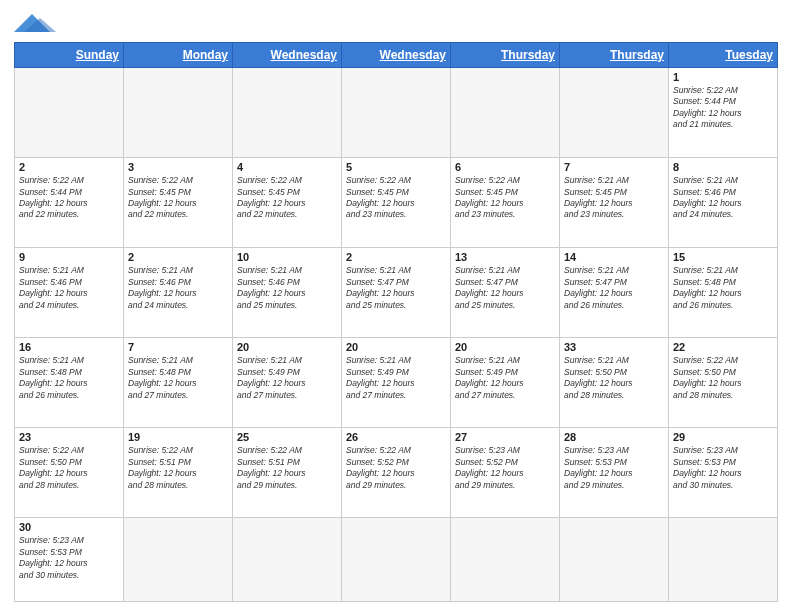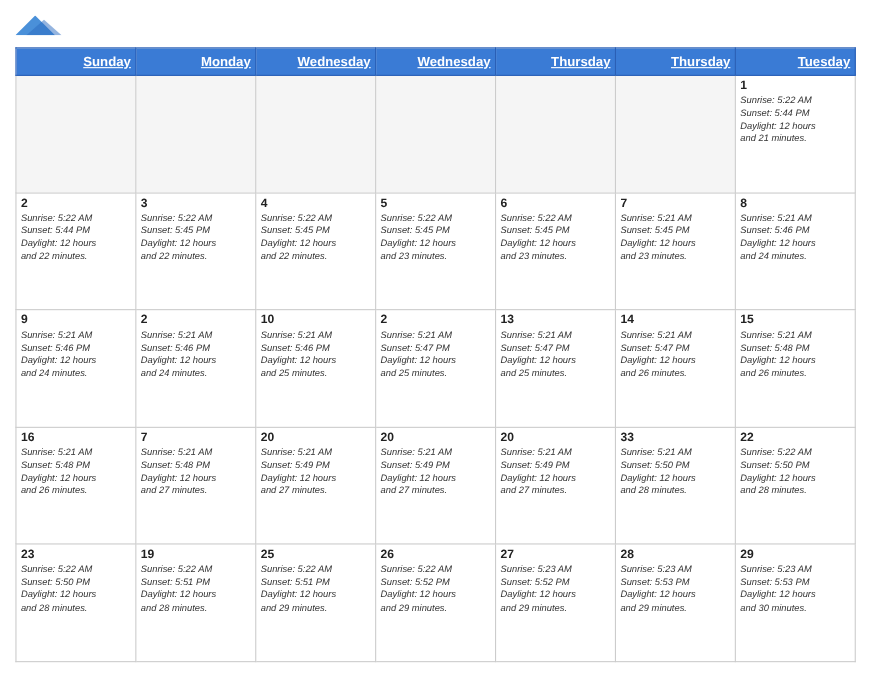--- a/index.html
+++ b/index.html
@@ -248,15 +248,27 @@
           </td>
           <td>
             <span class="day-number">28</span>
             <div class="cell-text">Sunrise: 5:23 AM<br>Sunset: 5:53 PM<br>Daylight: 12 hours<br>and 29 minutes.</div>
           </td>
           <td>
             <span class="day-number">29</span>
             <div class="cell-text">Sunrise: 5:23 AM<br>Sunset: 5:53 PM<br>Daylight: 12 hours<br>and 30 minutes.</div>
           </td>
         </tr>
+        <tr>
+          <td class="last-row">
+            <span class="day-number">30</span>
+            <div class="cell-text">Sunrise: 5:23 AM<br>Sunset: 5:53 PM<br>Daylight: 12 hours<br>and 30 minutes.</div>
+          </td>
+          <td class="empty last-row"></td>
+          <td class="empty last-row"></td>
+          <td class="empty last-row"></td>
+          <td class="empty last-row"></td>
+          <td class="empty last-row"></td>
+          <td class="empty last-row"></td>
+        </tr>
       </tbody>
   </table>
 </div>
 
 </body></html>

